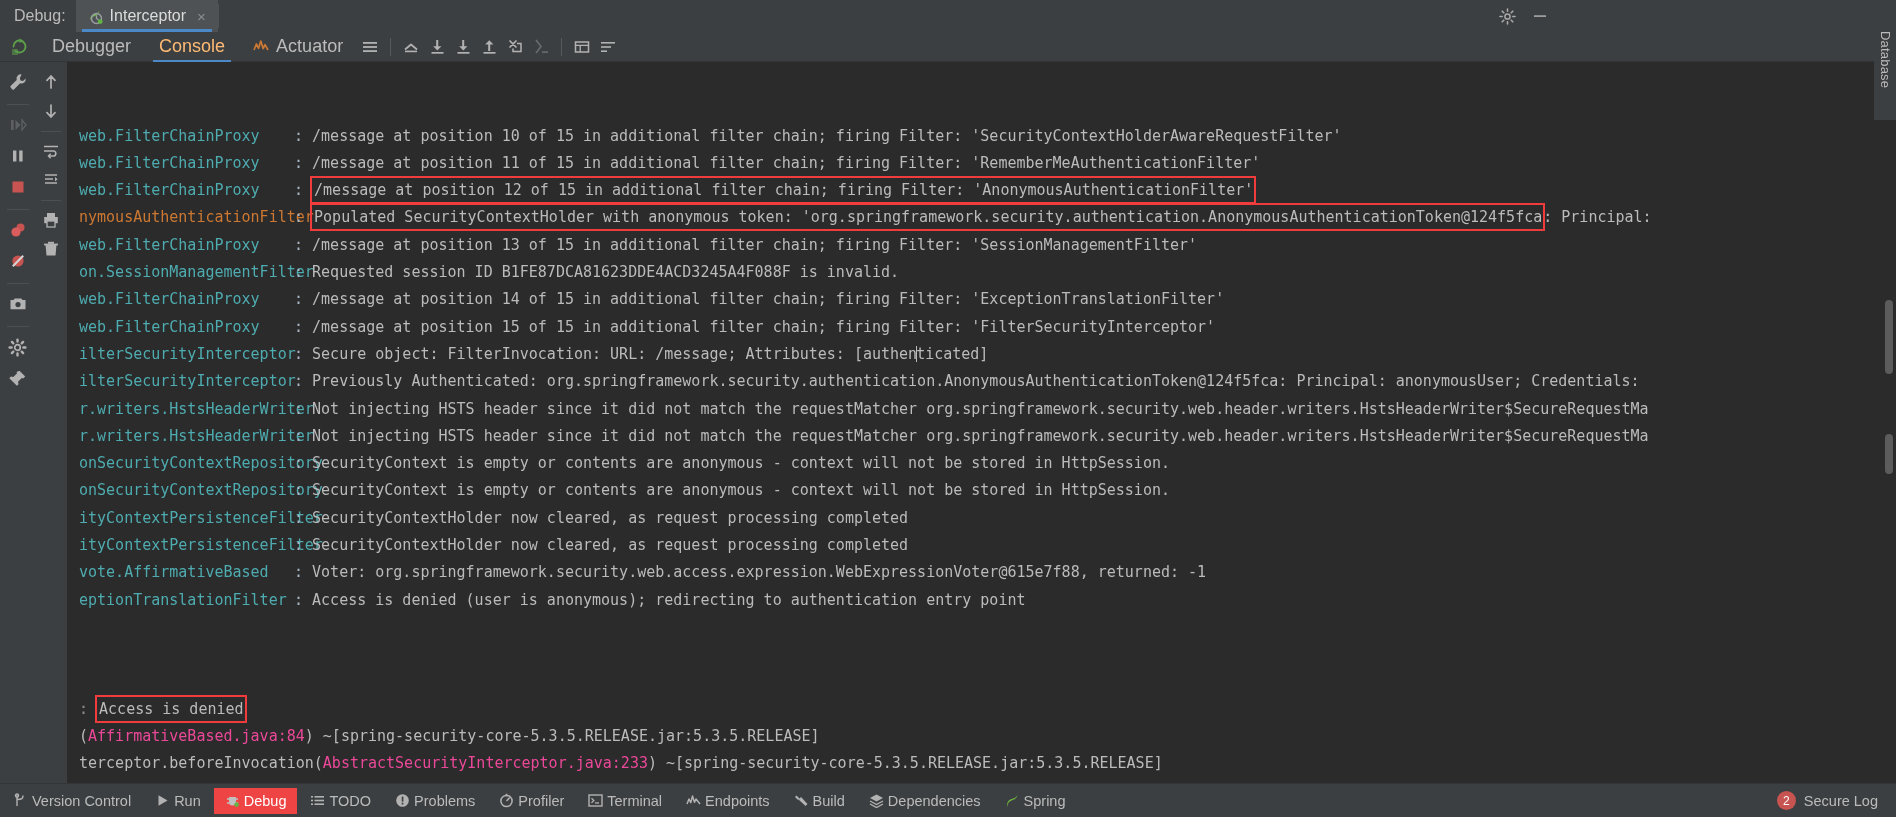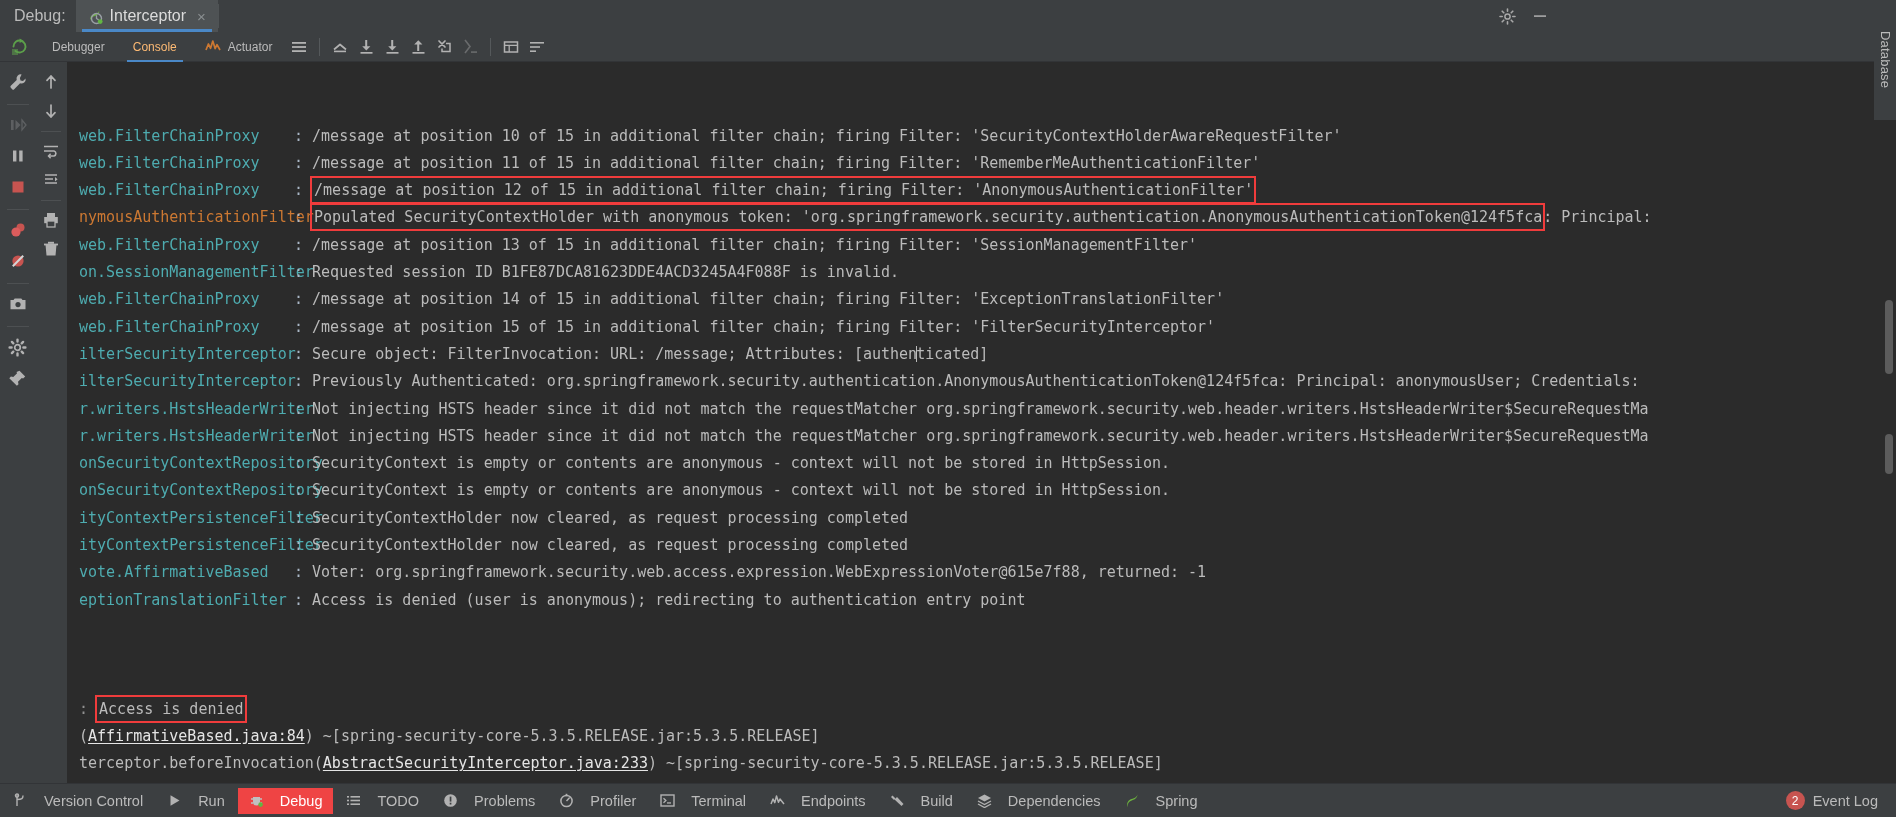--- a/index.html
+++ b/index.html
@@ -58,21 +58,21 @@
     background: #3c3f41;
     display: flex; align-items: center;
     border-bottom: 1px solid #323437;
   }
   #rerun-btn {
     width: 38px; height: 30px;
     display: flex; align-items: center; justify-content: center;
     cursor: pointer;
   }
   .sub-tab {
-    font-size: 12px; color: #bbbbbb;
+    font-size: 18px; color: #bbbbbb;
     padding: 0 14px; height: 30px;
     display: flex; align-items: center; gap: 6px;
     cursor: pointer; position: relative; white-space: nowrap;
   }
   .sub-tab.active { color: #fdba74; }
   .sub-tab.active::after {
     content: ""; position: absolute; left: 8px; right: 8px; bottom: 0;
     height: 2px; background: #4a88c7;
   }
   .tb-sep { width: 1px; height: 18px; background: #55595b; margin: 0 7px; }
@@ -127,21 +127,21 @@
   }
   .log-line {
     height: 27.3px; position: relative; white-space: pre;
     padding-left: 12px;
   }
   .logger { color: #4eacb0; }
   .logger-warn { color: #cc7832; }
   .sep-colon { color: #a9b7c6; }
   .msg { color: #bbbbbb; }
   .link {
-    color: #e5e5e5; text-decoration: underline;
+    color: #ec4899; 
     text-underline-offset: 2px; cursor: pointer;
   }
   .hl-box {
     outline: 2px solid #f03c3c;
     display: inline-block;
     padding: 1px 1px 1px 2px;
     margin: -1px 0;
     line-height: 22px;
   }
   .blank-line { height: 27.3px; }
@@ -172,21 +172,21 @@
   }
 
   
   #status-bar {
     position: absolute; left: 0; bottom: 0; width: 1896px; height: 34px;
     background: #3c3f41;
     display: flex; align-items: center;
     border-top: 1px solid #323437;
   }
   .status-item {
-    display: flex; align-items: center; gap: 16px;
+    display: flex; align-items: center; gap: 4px;
     height: 26px; padding: 0 11px; margin-left: 2px;
     font-size: 14.5px; color: #bbbbbb; cursor: pointer; white-space: nowrap;
   }
   .status-item.active { background: #ef4444; color: #ffffff; }
   #status-spacer { flex: 1; }
   #event-log {
     display: flex; align-items: center; gap: 8px;
     padding: 0 18px 0 10px; font-size: 14.5px; color: #bbbbbb; cursor: pointer;
   }
   #event-badge {
@@ -555,15 +555,15 @@
           <svg width="15" height="15" viewBox="0 0 15 15">
             <path d="M12.5 1.5C11 6 7 5 4.2 7.3 1.8 9.3 1.8 12.5 3 13.9 2 10 5 8 7.8 7c2.8-1 4.4-2.6 4.7-5.5z" fill="#6db33f"></path>
           </svg>
         </span>
         <span>Spring</span>
       </div>
     </div>
   <div id="status-spacer"></div>
   <div id="event-log">
     <span id="event-badge">2</span>
-    <span>Event Log</span>
+    <span>Secure Log</span>
   </div>
 </div>
 
 </body></html>

